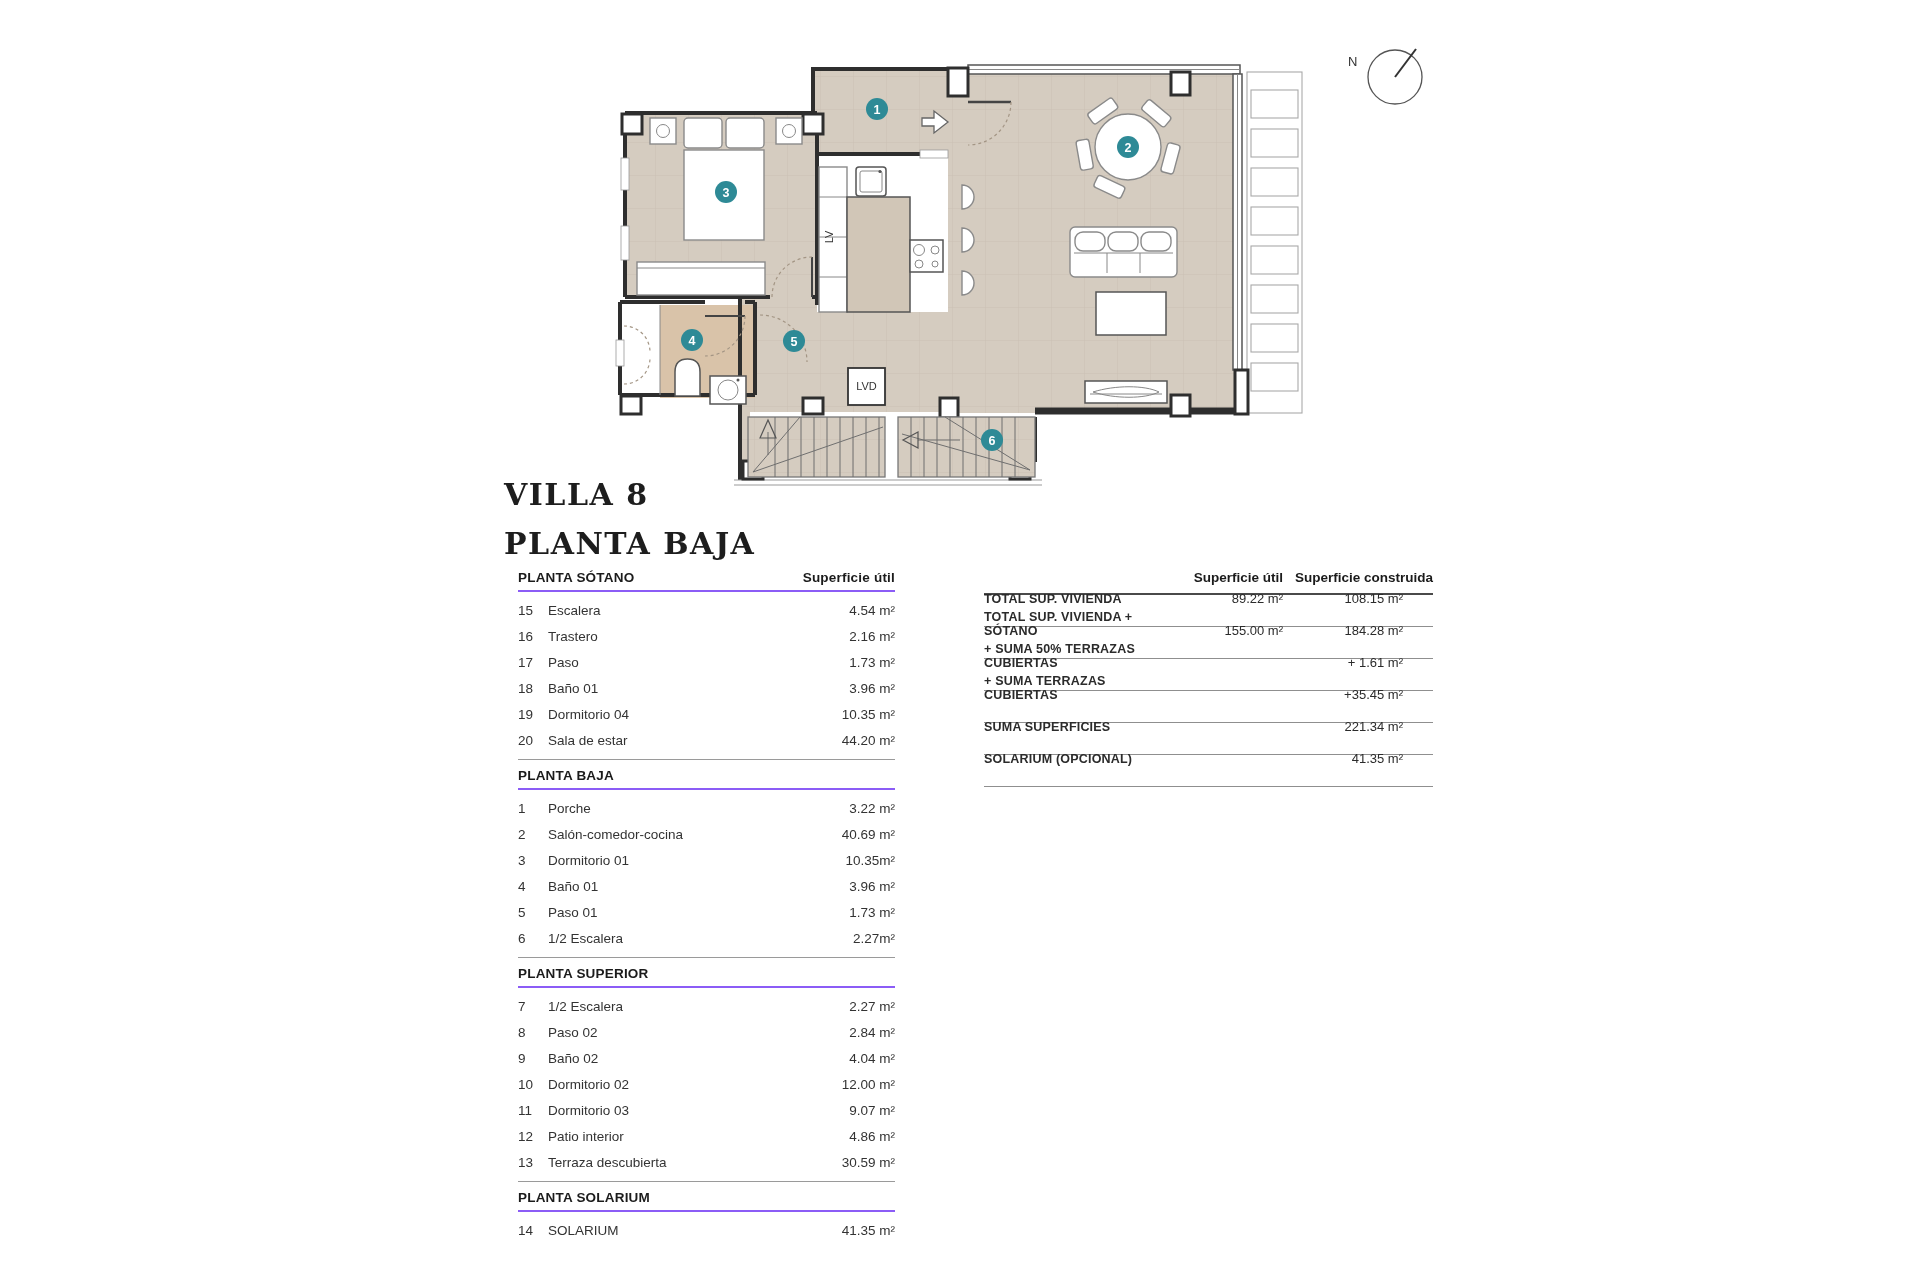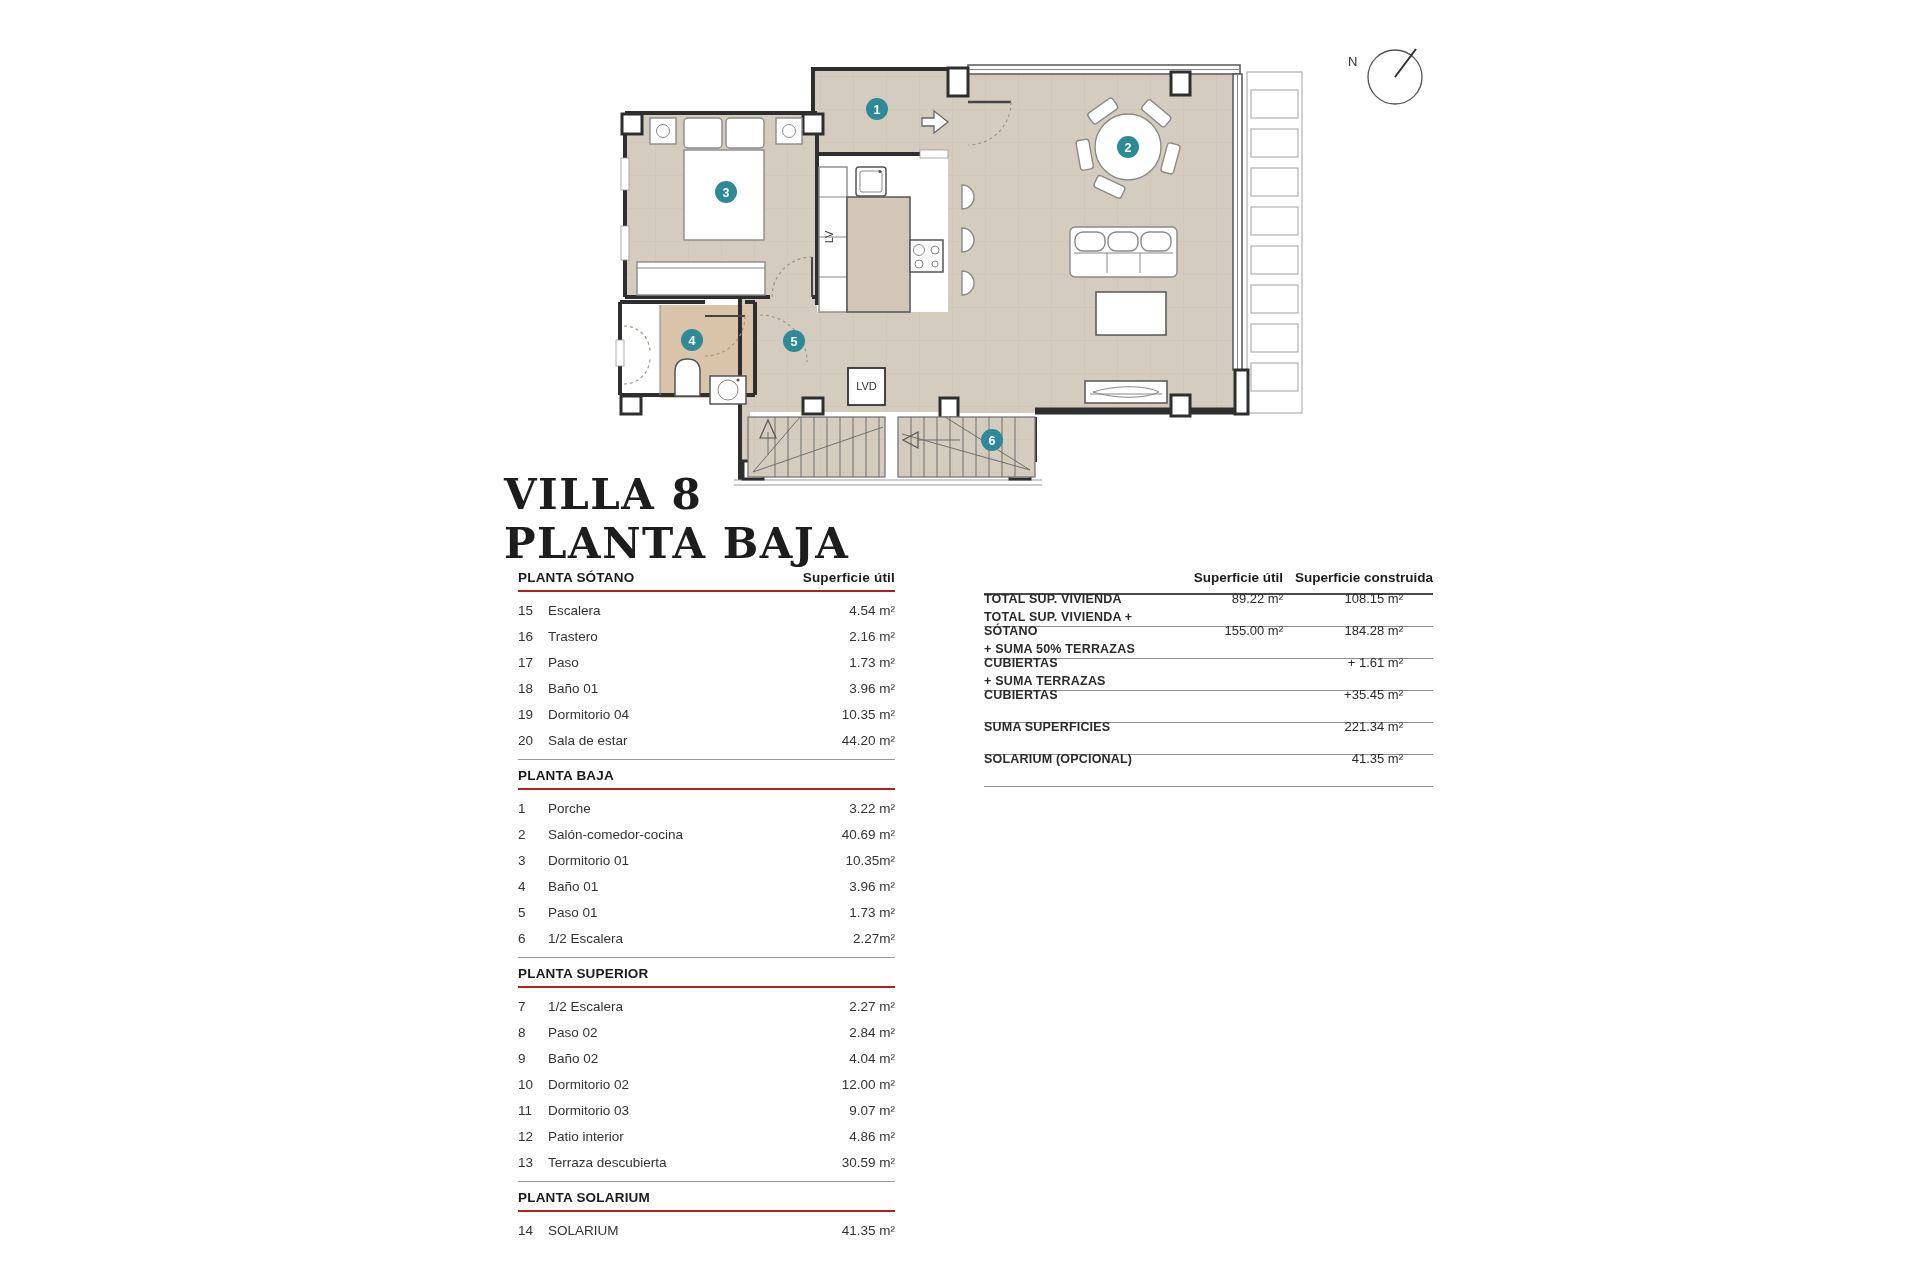--- a/index.html
+++ b/index.html
@@ -24,28 +24,28 @@
   .tread{stroke:#6f6f6f;stroke-width:1;fill:none}
   .perg{fill:#fff;stroke:#a9a9a9;stroke-width:1.1}
   .mk{fill:var(--teal)}
   .mkt{fill:#fff;font:700 12.5px "Liberation Sans",sans-serif;text-anchor:middle}
   .plab{font:11px "Liberation Sans",sans-serif;fill:#333}
   .nlab{font:13px "Liberation Sans",sans-serif;fill:#333}
   .cmp{fill:none;stroke:#555;stroke-width:1.3}
 
   
   .title{position:absolute;left:504px;top:470px;font-family:"DejaVu Serif","Liberation Serif",serif;
-         font-weight:700;font-size:42px;line-height:49px;letter-spacing:1.5px;color:#1d1d1d}
+         font-weight:700;font-size:30px;line-height:49px;letter-spacing:1.5px;color:#1d1d1d}
 
   
   .left-table{position:absolute;left:518px;top:570px;width:377px;font-size:13.5px;color:#333}
   .lt-sec{border-top:1px solid #9a9a9a}
   .lt-sec:first-child{border-top:0}
   .lt-head{display:flex;justify-content:space-between;align-items:flex-end;
-           padding:8px 0 5px;border-bottom:2px solid #b91c1c;font-weight:700;
+           padding:8px 0 5px;border-bottom:2px solid #8b5cf6;font-weight:700;
            font-size:13.5px;color:#1b1b1b;letter-spacing:.2px}
   .lt-sec:first-child .lt-head{padding-top:0}
   .lt-rows{padding:5px 0 6px}
   .lt-row{display:flex;height:26px;align-items:center}
   .lt-num{width:30px}
   .lt-name{flex:1}
   .lt-val{text-align:right}
 
   
   .sum-table{position:absolute;left:984px;top:570px;width:449px;color:#2b2b2b}

